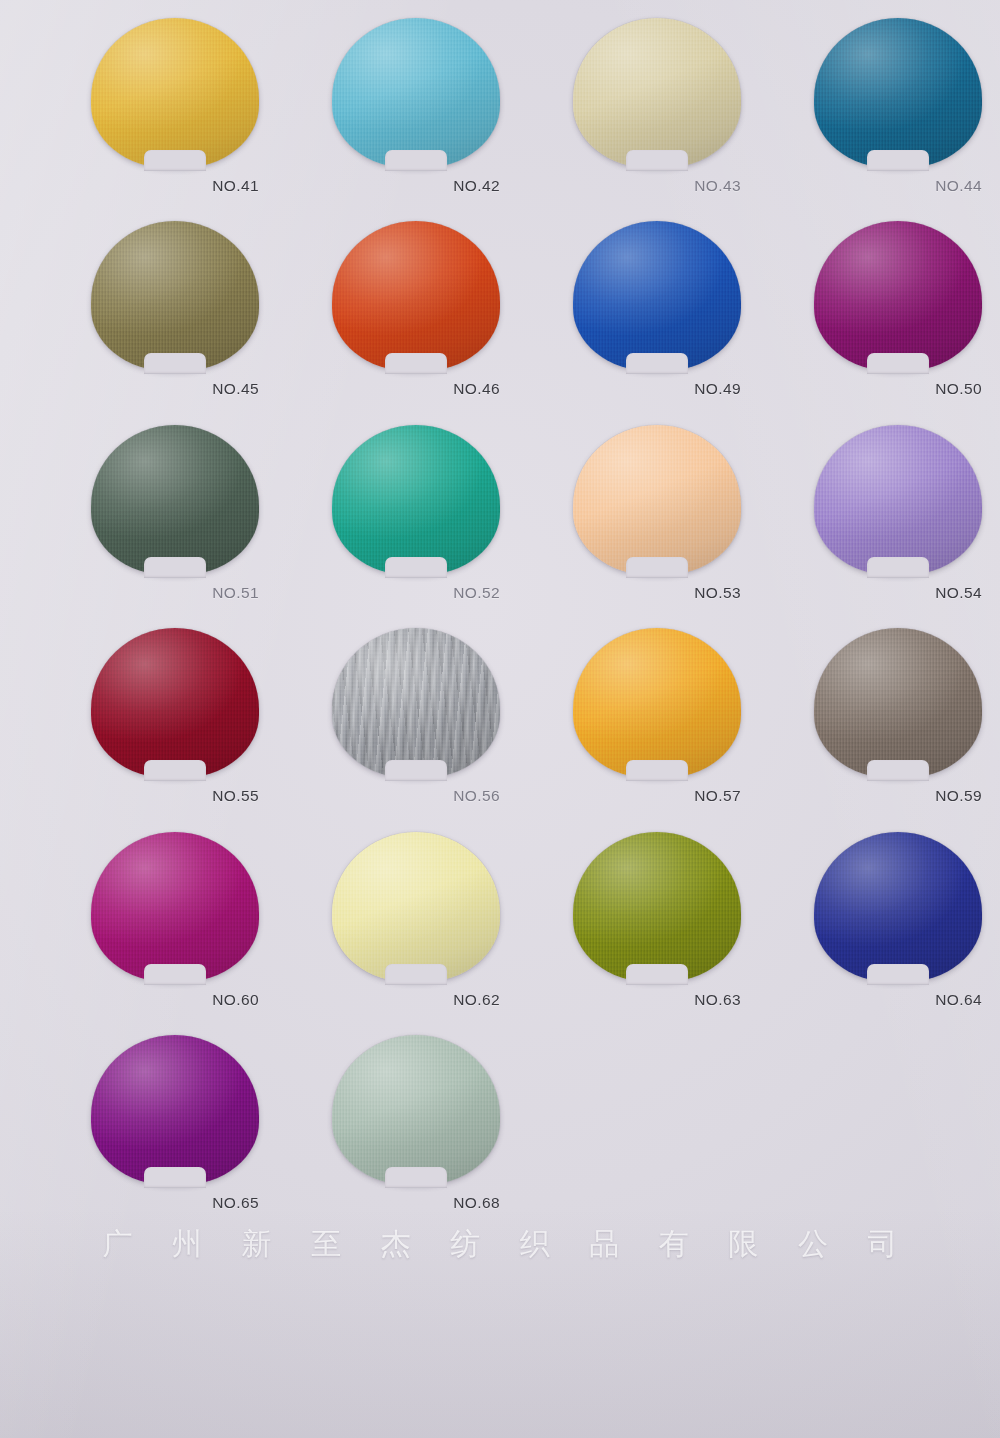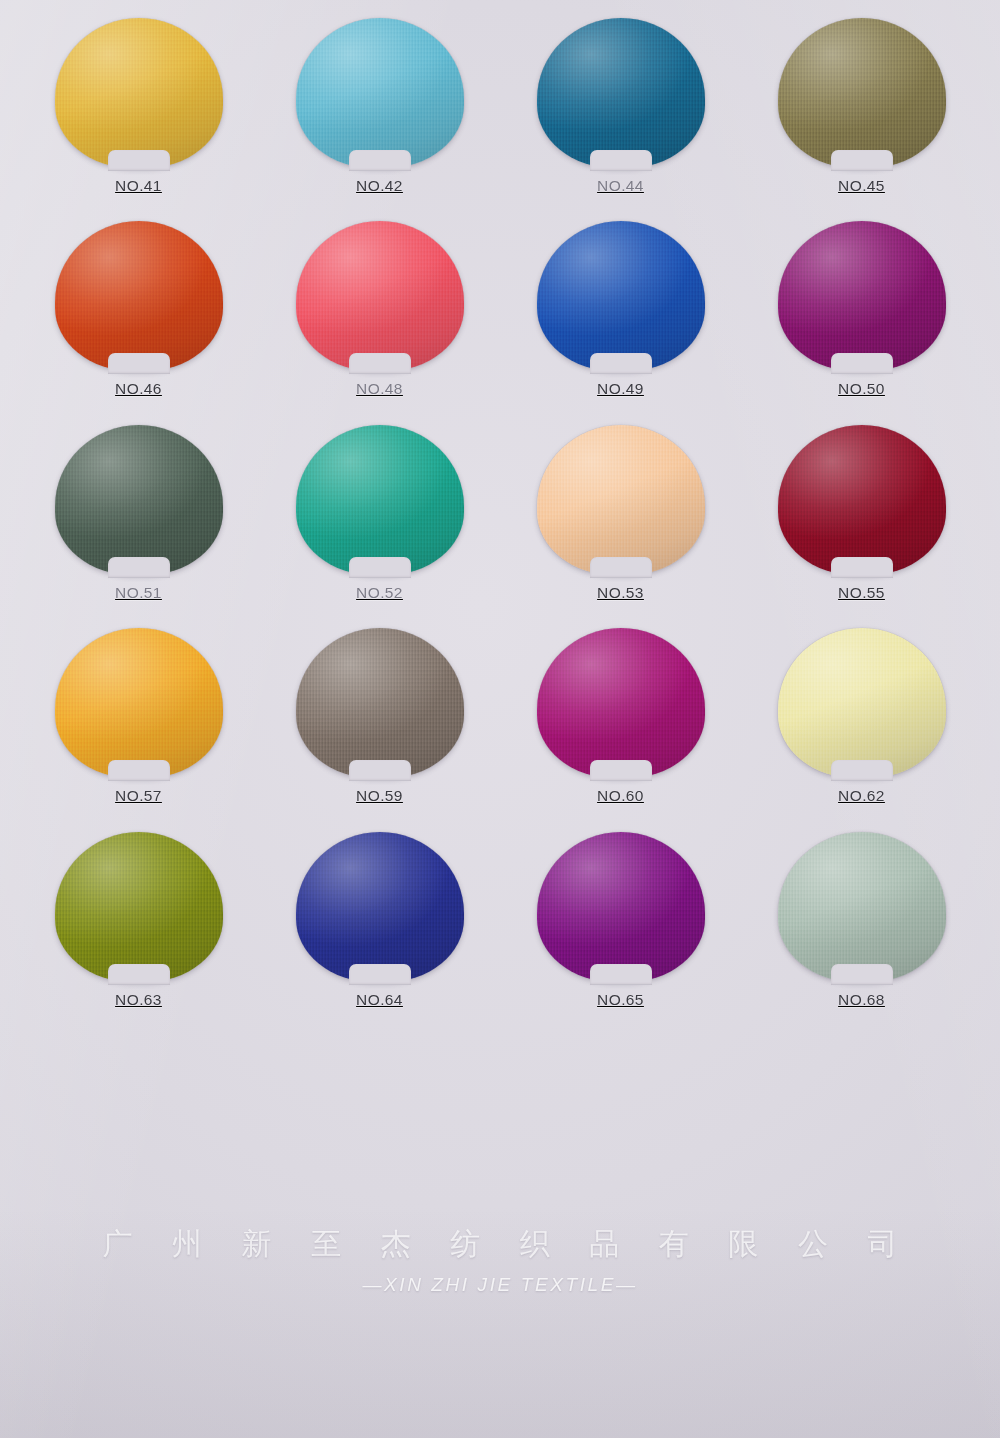--- a/index.html
+++ b/index.html
@@ -42,23 +42,22 @@
     grid-template-columns: repeat(4, 1fr);
     grid-template-rows: repeat(7, 1fr);
     padding: 8px 18px 6px 18px;
     z-index: 2;
   }
 
   .cell {
     position: relative;
     display: flex;
     flex-direction: column;
-    align-items: center;
+    align-items: flex-end;
     justify-content: flex-start;
-    text-decoration: underline;
   }
 
   
   .swatch-wrap {
     position: relative;
     width: 168px;
     height: 150px;
     margin-top: 10px;
   }
 
@@ -212,20 +211,30 @@
             <div class="fill" style="background: rgb(97, 185, 209);"></div>
             <div class="shade"></div>
           </div>
           <div class="notch" style="background: rgb(219, 216, 224);"></div>
         </div>
         <div class="label">NO.42</div>
       </div>
       <div class="cell">
         <div class="swatch-wrap">
           <div class="swatch">
+            <div class="fill" style="background: rgb(217, 207, 167);"></div>
+            <div class="shade"></div>
+          </div>
+          <div class="notch" style="background: rgb(219, 216, 224);"></div>
+        </div>
+        <div class="label muted">NO.43</div>
+      </div>
+      <div class="cell">
+        <div class="swatch-wrap">
+          <div class="swatch">
             <div class="fill" style="background: rgb(23, 103, 142);"></div>
             <div class="shade"></div>
           </div>
           <div class="notch" style="background: rgb(219, 216, 224);"></div>
         </div>
         <div class="label muted">NO.44</div>
       </div>
       <div class="cell">
         <div class="swatch-wrap">
           <div class="swatch">
@@ -242,30 +251,20 @@
             <div class="fill" style="background: rgb(209, 67, 25);"></div>
             <div class="shade"></div>
           </div>
           <div class="notch" style="background: rgb(219, 216, 224);"></div>
         </div>
         <div class="label">NO.46</div>
       </div>
       <div class="cell">
         <div class="swatch-wrap">
           <div class="swatch">
-            <div class="fill" style="background: rgb(240, 83, 99);"></div>
-            <div class="shade"></div>
-          </div>
-          <div class="notch" style="background: rgb(219, 216, 224);"></div>
-        </div>
-        <div class="label muted">NO.48</div>
-      </div>
-      <div class="cell">
-        <div class="swatch-wrap">
-          <div class="swatch">
             <div class="fill" style="background: rgb(27, 80, 178);"></div>
             <div class="shade"></div>
           </div>
           <div class="notch" style="background: rgb(219, 216, 224);"></div>
         </div>
         <div class="label">NO.49</div>
       </div>
       <div class="cell">
         <div class="swatch-wrap">
           <div class="swatch">
@@ -302,26 +301,46 @@
             <div class="fill" style="background: rgb(246, 199, 156);"></div>
             <div class="shade"></div>
           </div>
           <div class="notch" style="background: rgb(219, 216, 224);"></div>
         </div>
         <div class="label">NO.53</div>
       </div>
       <div class="cell">
         <div class="swatch-wrap">
           <div class="swatch">
+            <div class="fill" style="background: rgb(156, 131, 204);"></div>
+            <div class="shade"></div>
+          </div>
+          <div class="notch" style="background: rgb(219, 216, 224);"></div>
+        </div>
+        <div class="label">NO.54</div>
+      </div>
+      <div class="cell">
+        <div class="swatch-wrap">
+          <div class="swatch">
             <div class="fill" style="background: rgb(141, 14, 38);"></div>
             <div class="shade"></div>
           </div>
           <div class="notch" style="background: rgb(219, 216, 224);"></div>
         </div>
         <div class="label">NO.55</div>
+      </div>
+      <div class="cell">
+        <div class="swatch-wrap">
+          <div class="swatch melange">
+            <div class="fill" style="background: rgb(157, 160, 167);"></div>
+            <div class="shade"></div>
+          </div>
+          <div class="notch" style="background: rgb(219, 216, 224);"></div>
+        </div>
+        <div class="label muted">NO.56</div>
       </div>
       <div class="cell">
         <div class="swatch-wrap">
           <div class="swatch">
             <div class="fill" style="background: rgb(240, 169, 42);"></div>
             <div class="shade"></div>
           </div>
           <div class="notch" style="background: rgb(219, 216, 224);"></div>
         </div>
         <div class="label">NO.57</div>
@@ -393,16 +412,15 @@
             <div class="shade"></div>
           </div>
           <div class="notch" style="background: rgb(219, 216, 224);"></div>
         </div>
         <div class="label">NO.68</div>
       </div>
     </div>
 
   <div id="watermark">
     <div id="wm-cn">广 州 新 至 杰 纺 织 品 有 限 公 司</div>
-    <div id="wm-en">—XIN ZHI JIE TEXTILE—</div>
   </div>
 
 </div>
 
 </body></html>

